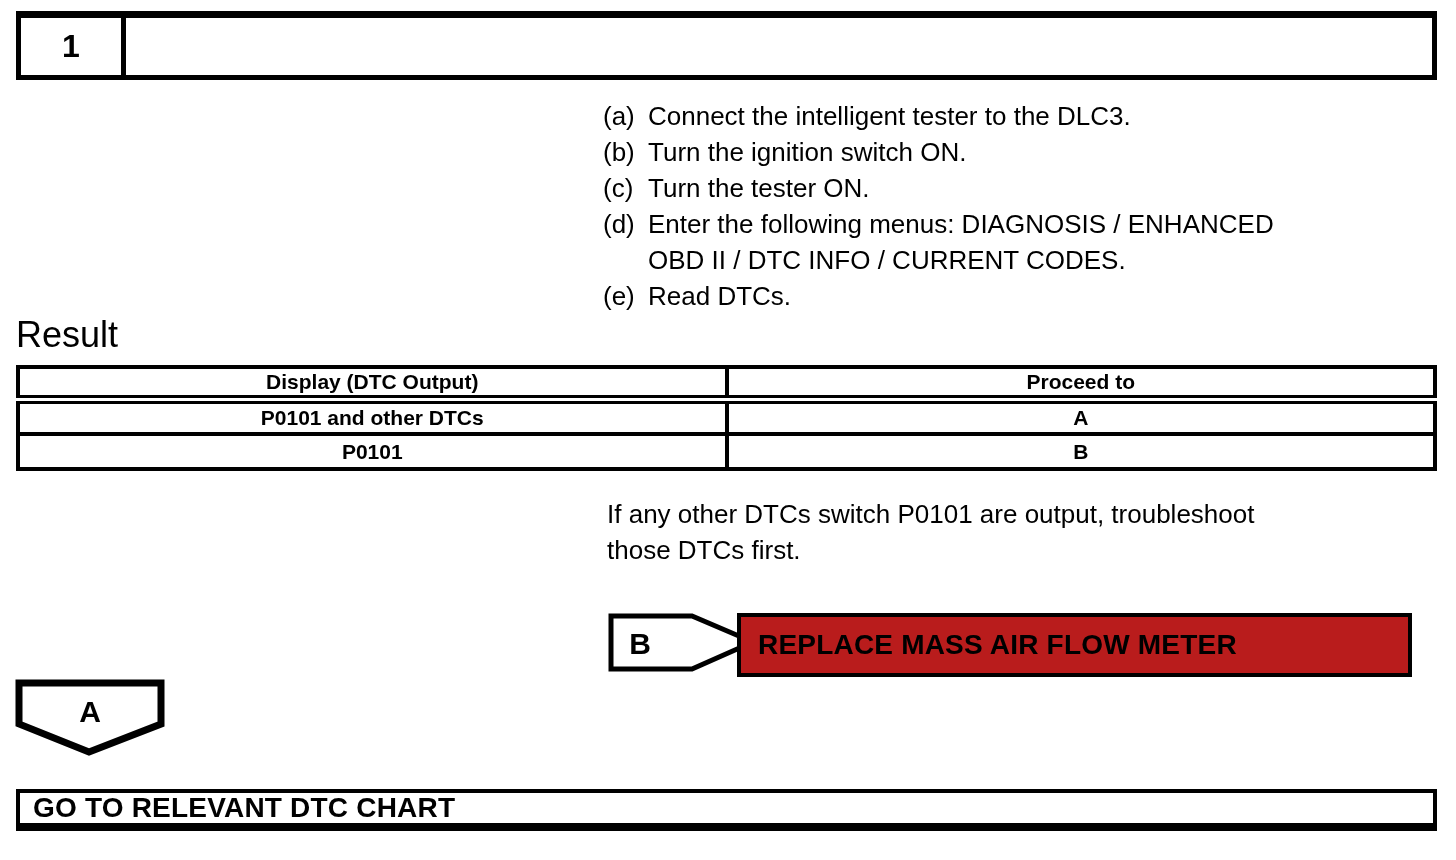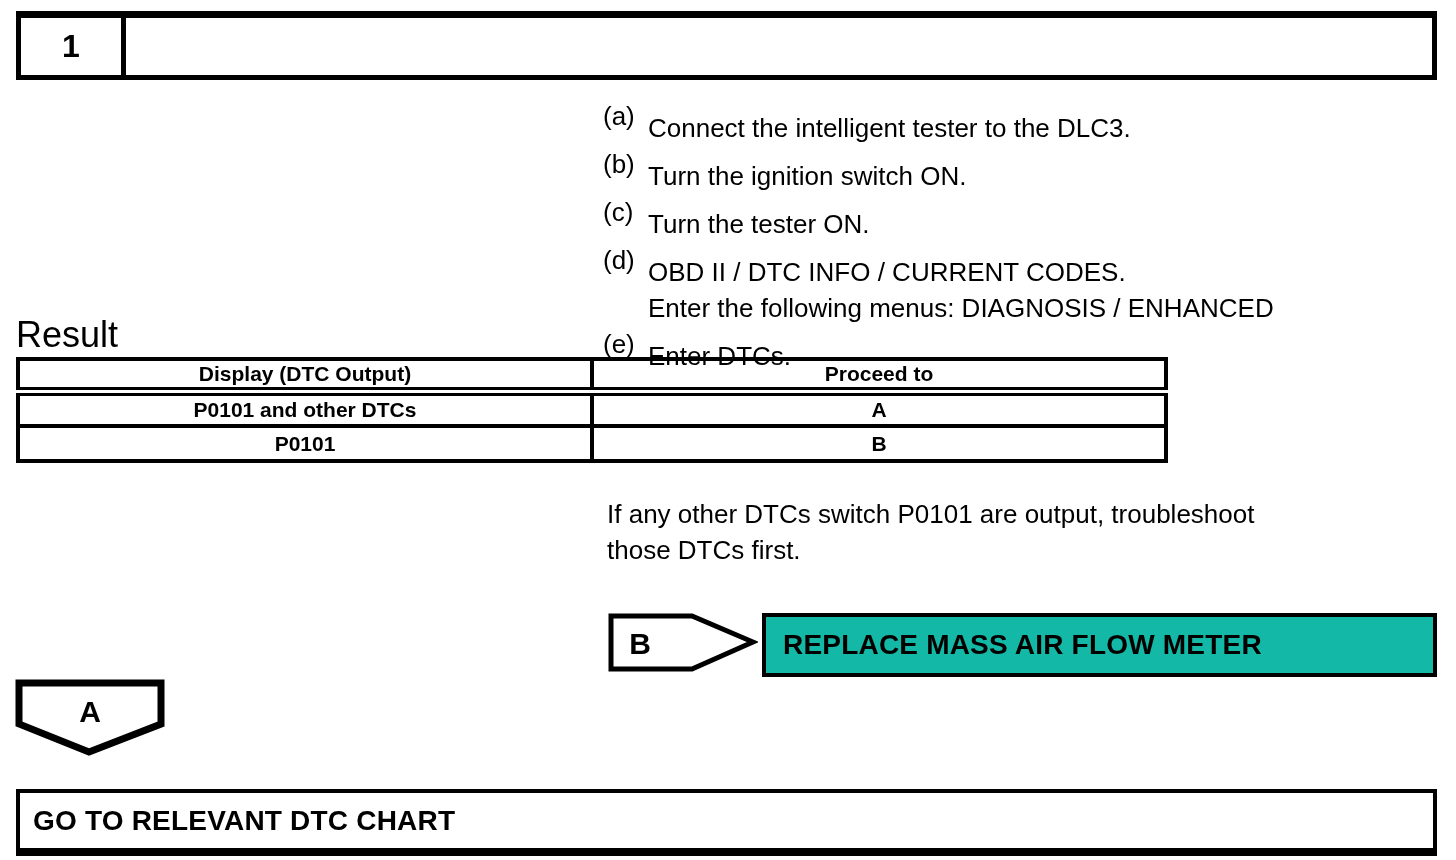--- a/index.html
+++ b/index.html
@@ -49,35 +49,35 @@
   
   .instructions {
     position: absolute;
     left: 603px; top: 98px;
     width: 820px;
     font-size: 26px;
     line-height: 36px;
   }
   .instr-row { display: flex; }
   .instr-label { width: 45px; flex: none; }
-  .instr-text { flex: 1; margin-top: 12px; }
+  .instr-text { flex: 1; }
 
   
   .result-heading {
     position: absolute;
     left: 16px; top: 314px;
     font-size: 36px;
     font-weight: normal;
   }
 
   
   .result-table {
     position: absolute;
-    left: 16px; top: 357px;
-    width: 1152px;
+    left: 16px; top: 365px;
+    width: 1421px;
     border-collapse: collapse;
     table-layout: fixed;
   }
   .result-table th, .result-table td {
     border: 4px solid #000;
     text-align: center;
     font-size: 21px;
     font-weight: bold;
     padding: 0;
   }
@@ -94,30 +94,30 @@
   }
 
   
   .connector-b {
     position: absolute;
     left: 608px; top: 612px;
     width: 150px; height: 62px;
   }
   .action-box {
     position: absolute;
-    left: 762px; top: 613px;
+    left: 737px; top: 613px;
     width: 675px; height: 64px;
     border: 4px solid #000;
     display: flex;
     align-items: center;
     padding-left: 17px;
     font-size: 28px;
     font-weight: bold;
     letter-spacing: 0.2px;
-    background: #14b8a6;
+    background: #b91c1c;
     white-space: nowrap;
   }
 
   
   .connector-a {
     position: absolute;
     left: 15px; top: 678px;
     width: 152px; height: 80px;
   }
 
@@ -125,21 +125,21 @@
     font-family: "Liberation Sans", "DejaVu Sans", sans-serif;
     font-size: 30px;
     font-weight: bold;
     fill: #000;
   }
 
   
   .next-step-box {
     position: absolute;
     left: 16px; top: 789px;
-    width: 1421px; height: 67px;
+    width: 1421px; height: 42px;
     border: 4px solid #000;
     border-bottom-width: 8px;
     display: flex;
     align-items: center;
     padding-left: 13px;
     font-size: 28px;
     font-weight: bold;
     letter-spacing: 0.2px;
     background: #fff;
     white-space: nowrap;
@@ -163,27 +163,27 @@
       <span class="instr-label">(b)</span>
       <span class="instr-text">Turn the ignition switch ON.</span>
     </div>
     <div class="instr-row">
       <span class="instr-label">(c)</span>
       <span class="instr-text">Turn the tester ON.</span>
     </div>
     <div class="instr-row">
       <span class="instr-label">(d)</span>
       <span class="instr-text">
+        <div>Enter the following menus: DIAGNOSIS / ENHANCED</div>
         <div>OBD II / DTC INFO / CURRENT CODES.</div>
-        <div>Enter the following menus: DIAGNOSIS / ENHANCED</div>
       </span>
     </div>
     <div class="instr-row">
       <span class="instr-label">(e)</span>
-      <span class="instr-text">Enter DTCs.</span>
+      <span class="instr-text">Read DTCs.</span>
     </div>
   </div>
 
   <div class="result-heading">Result</div>
 
   <table class="result-table">
     <thead>
       <tr>
         <th>Display (DTC Output)</th>
         <th>Proceed to</th>

